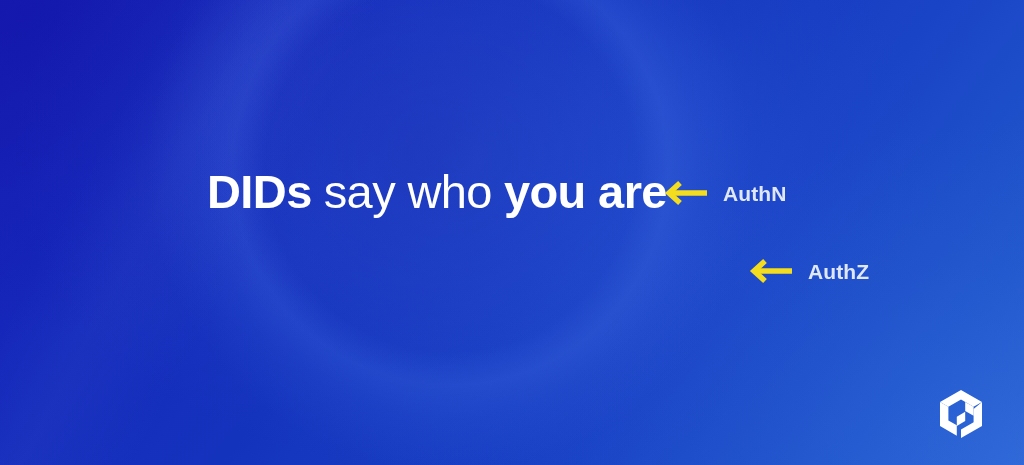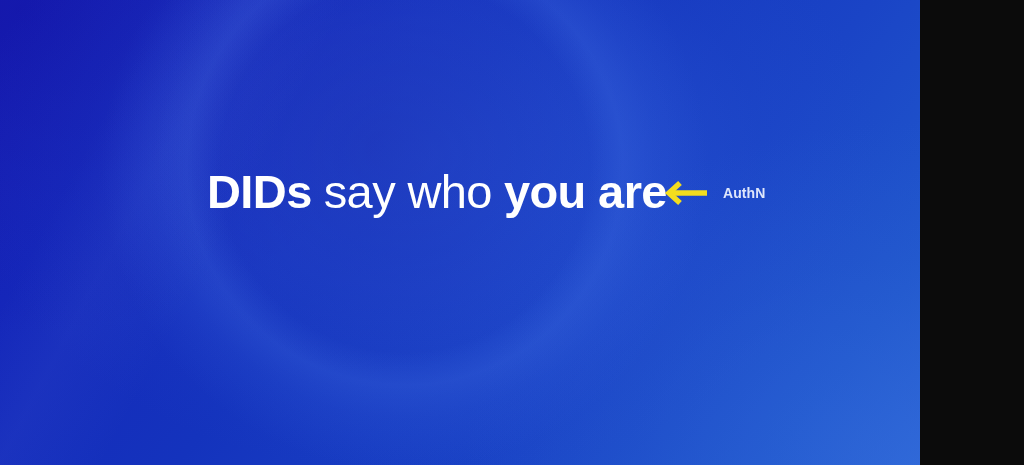--- a/index.html
+++ b/index.html
@@ -2,21 +2,21 @@
 <html><head>
 <meta charset="utf-8">
 <style>
   html, body {
     margin: 0;
     padding: 0;
     background: #0b0b0b;
   }
   #slide {
     position: relative;
-    width: 920px;
+    width: 1024px;
     height: 465px;
     overflow: hidden;
     font-family: "Liberation Sans", sans-serif;
     background: #1432b6;
   }
 
   
   .bg-layer {
     position: absolute;
     inset: 0;
@@ -97,21 +97,21 @@
     position: absolute;
     display: flex;
     align-items: center;
     gap: 14px;
   }
   .annot-1 { left: 663px; top: 180px; }
   .annot-2 { left: 748px; top: 258px; }
   .arrow-svg { display: block; }
   .annot-label {
     color: #dfe7fb;
-    font-size: 14px;
+    font-size: 21px;
     font-weight: 700;
     letter-spacing: 0.1px;
     line-height: 1;
   }
 
   
   .logo {
     position: absolute;
     left: 935px;
     top: 387px;
@@ -145,20 +145,29 @@
   <div class="annot annot-1">
     <span>
       <svg class="arrow-svg" width="46" height="26" viewBox="0 0 46 26" aria-hidden="true">
         <path d="M44 13 H10" stroke="#f3dd1e" stroke-width="5.5" stroke-linecap="butt" fill="none"></path>
         <path d="M17 3 L6 13 L17 23" stroke="#f3dd1e" stroke-width="5.5" stroke-linecap="butt" stroke-linejoin="miter" fill="none"></path>
       </svg>
     </span>
     <span class="annot-label">AuthN</span>
   </div>
 
+  <div class="annot annot-2">
+    <span>
+      <svg class="arrow-svg" width="46" height="26" viewBox="0 0 46 26" aria-hidden="true">
+        <path d="M44 13 H10" stroke="#f3dd1e" stroke-width="5.5" stroke-linecap="butt" fill="none"></path>
+        <path d="M17 3 L6 13 L17 23" stroke="#f3dd1e" stroke-width="5.5" stroke-linecap="butt" stroke-linejoin="miter" fill="none"></path>
+      </svg>
+    </span>
+    <span class="annot-label">AuthZ</span>
+  </div>
 
   <div class="logo">
     <svg width="52" height="52" viewBox="0 0 52 52" aria-hidden="true">
 
       <path d="M26 3 L47 15 L38.6 19.8 L26 12.6 L13.4 19.8 L5 15 Z" fill="#ffffff"></path>
 
       <path d="M30.2 14.9 L38.6 19.8 L38.6 28.8 L30.2 23.9 Z" fill="#ffffff"></path>
 
       <path d="M5 15 L13.4 19.8 L13.4 33.4 L21.8 38.3 L21.8 48.8 L5 39 Z" fill="#ffffff"></path>
 

